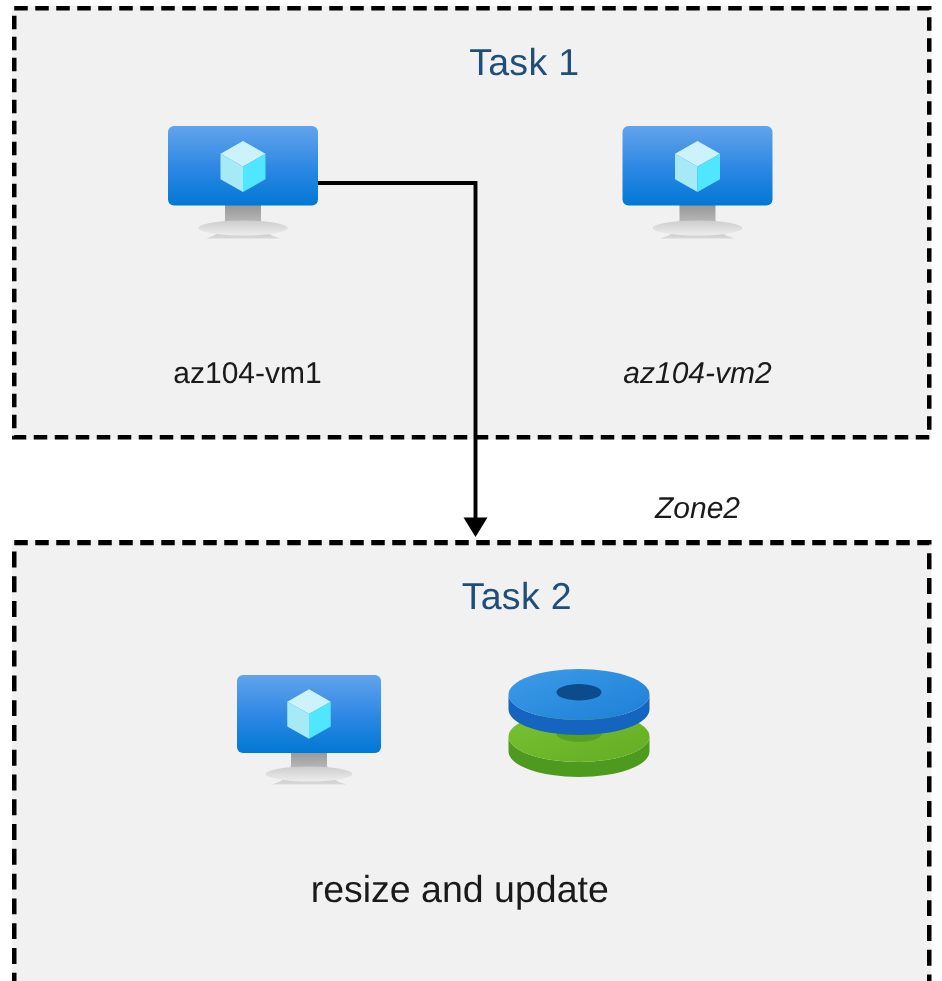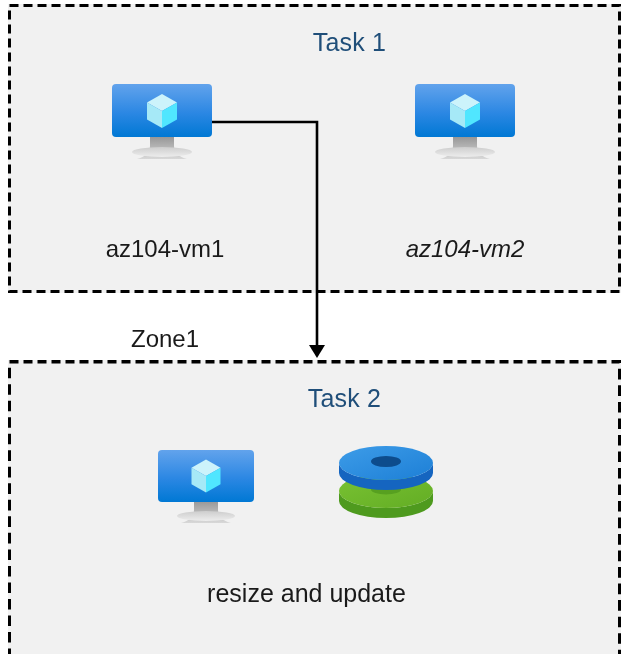--- a/index.html
+++ b/index.html
@@ -55,21 +55,21 @@
     color: #1f4e79;
     letter-spacing: 0.2px;
     white-space: pre;
   }
   #task1-title { top: 24px; margin-left: 35px; }
   #task2-title { top: 24px; }
 
   .node-label {
     position: absolute;
     text-align: center;
-    font-size: 24px;
+    font-size: 20px;
     line-height: 30px;
     color: #1a1a1a;
     white-space: pre;
   }
 
   #vm1-label { left: 30px;  top: 174px; width: 270px; }
   #vm2-label { left: 330px; top: 174px; width: 270px; font-style: italic; }
   #task2-label {
     left: 0px;
     top: 554px;
@@ -140,21 +140,20 @@
       <g transform="translate(56,29)">
         <path d="M0 -17 L15 -8.5 L0 0 L-15 -8.5 Z" fill="#ccf3fb"></path>
         <path d="M-15 -8.5 L0 0 L0 17 L-15 8.5 Z" fill="#a6e9f7"></path>
         <path d="M15 -8.5 L0 0 L0 17 L15 8.5 Z" fill="#50e6ff"></path>
       </g>
     </svg>
   </div>
 
   <div class="node-label" id="vm1-label">
     <div>az104-vm1</div>
-    <div>Zone1</div>
   </div>
 
   <div class="vm-icon" id="vm2-icon" style="left:409px; top:82px;">
     <svg width="112" height="78" viewBox="0 0 112 78">
       <defs>
         <linearGradient id="scr2" x1="0" y1="0" x2="0" y2="1">
           <stop offset="0%" stop-color="#62a3ec"></stop>
           <stop offset="55%" stop-color="#2b87e3"></stop>
           <stop offset="100%" stop-color="#0078d4"></stop>
         </linearGradient>
@@ -173,20 +172,21 @@
       <g transform="translate(56,29)">
         <path d="M0 -17 L15 -8.5 L0 0 L-15 -8.5 Z" fill="#ccf3fb"></path>
         <path d="M-15 -8.5 L0 0 L0 17 L-15 8.5 Z" fill="#a6e9f7"></path>
         <path d="M15 -8.5 L0 0 L0 17 L15 8.5 Z" fill="#50e6ff"></path>
       </g>
     </svg>
   </div>
 
   <div class="node-label" id="vm2-label">
     <div>az104-vm2</div>
+    <div>Zone2</div>
   </div>
 
   <div class="group-box" id="task2-box">
     <svg class="dash-svg" viewBox="0 0 613 289" preserveAspectRatio="none">
       <rect x="1.5" y="1.5" width="610" height="286" fill="none" stroke="#000000" stroke-width="3" stroke-dasharray="9 5"></rect>
     </svg>
 
     <div class="group-title" id="task2-title">Task 2</div>
   </div>
 

